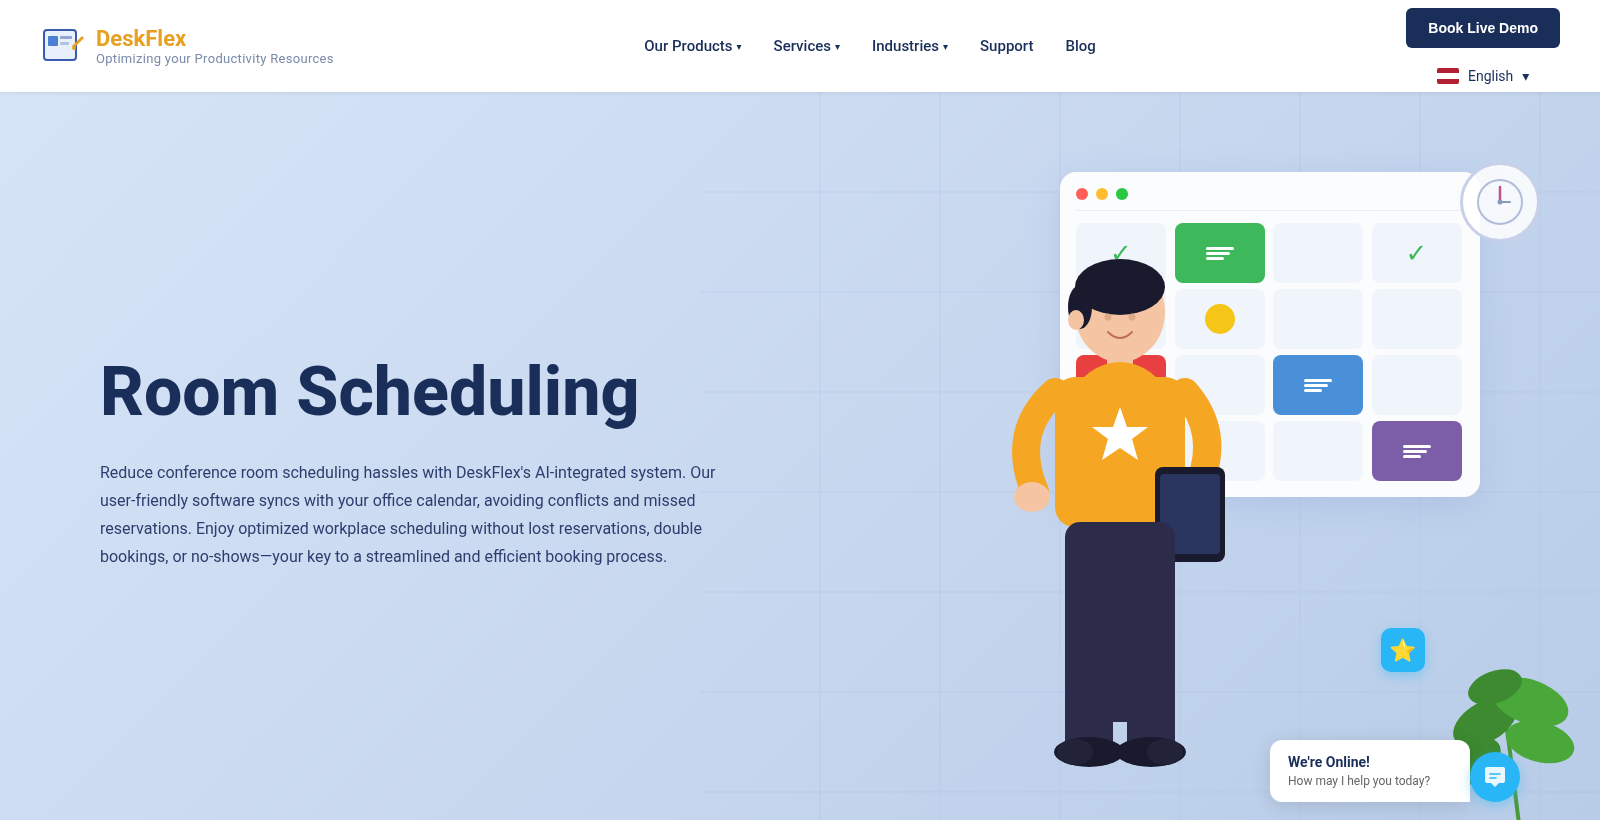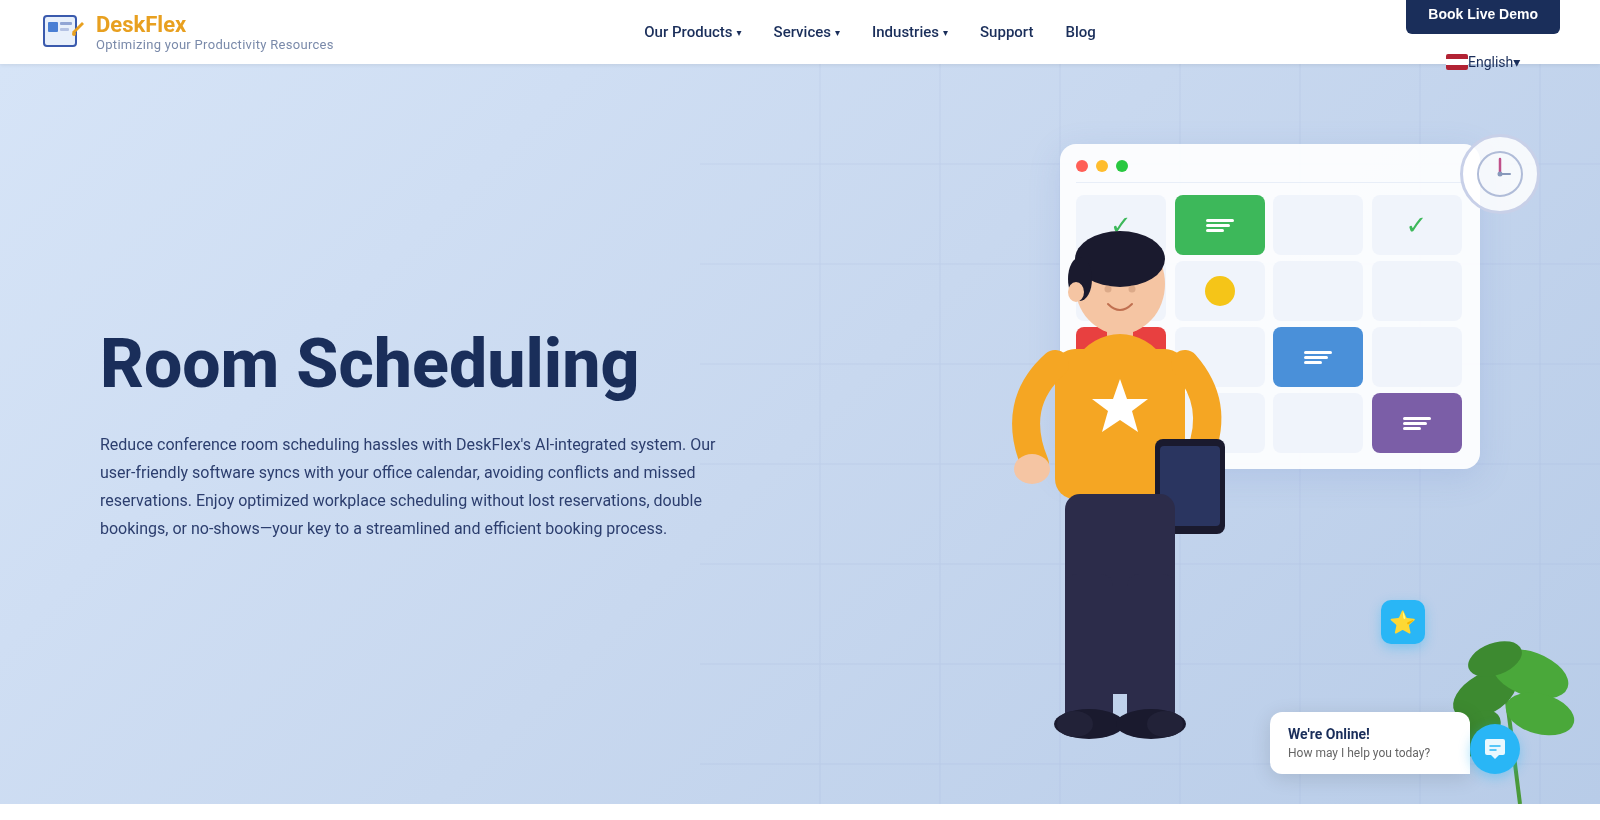--- a/index.html
+++ b/index.html
@@ -4,21 +4,21 @@
   <style>
     * { margin: 0; padding: 0; box-sizing: border-box; }
     body { font-family: -apple-system, BlinkMacSystemFont, 'Segoe UI', Roboto, sans-serif; overflow: hidden; }
 
     
     .navbar {
       display: flex;
       align-items: center;
       justify-content: space-between;
       padding: 0 40px;
-      height: 64px;
+      height: 92px;
       background: #fff;
       box-shadow: 0 1px 4px rgba(0,0,0,0.08);
       position: relative;
       z-index: 10;
     }
     .logo-area {
       display: flex;
       align-items: center;
       gap: 8px;
     }
@@ -70,21 +70,21 @@
       color: #fff;
       border: none;
       border-radius: 6px;
       padding: 12px 22px;
       font-size: 14px;
       font-weight: 600;
       cursor: pointer;
     }
     .lang-selector {
       display: flex;
-      gap: 0;
+      gap: 9px;
       font-size: 14px;
       color: #1a2e5a;
       cursor: pointer;
     }
     .flag-icon {
       width: 22px;
       height: 16px;
       border-radius: 2px;
       overflow: hidden;
       display: inline-flex;

